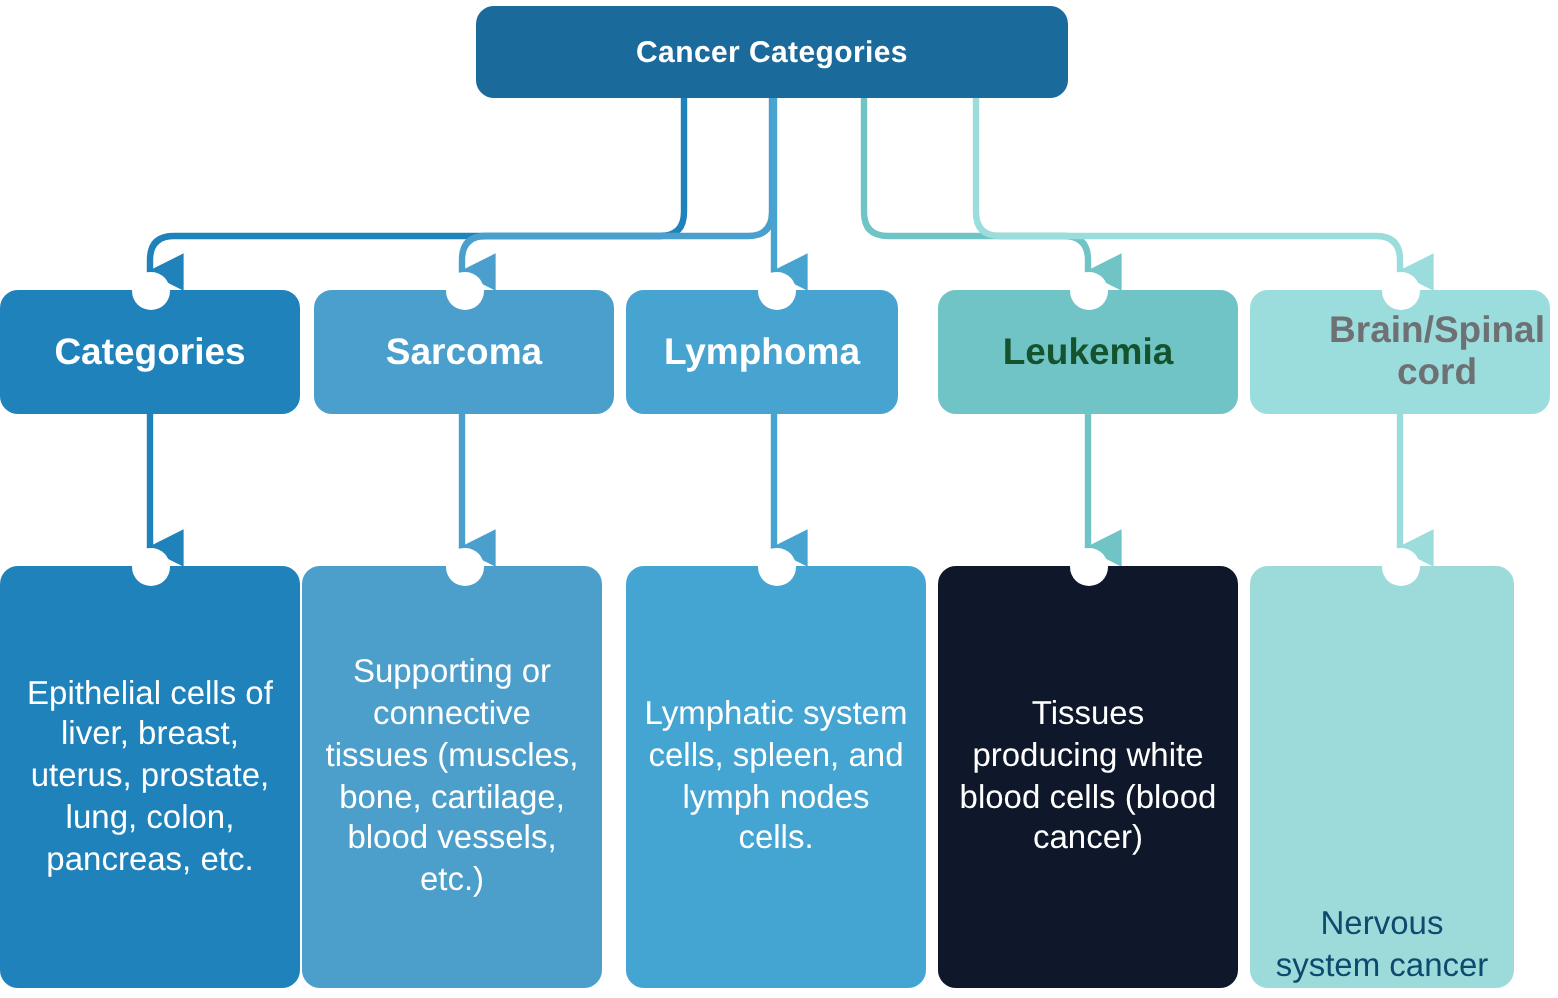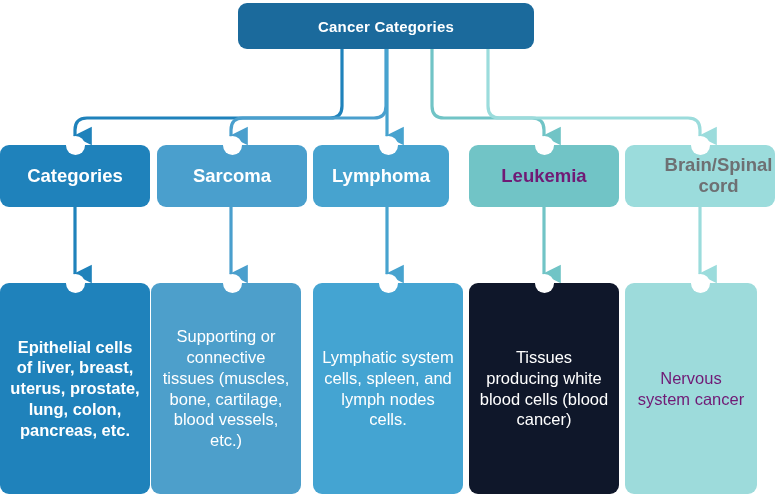--- a/index.html
+++ b/index.html
@@ -99,51 +99,51 @@
 
   <div class="node title-node" style="left: 238px; top: 3px; width: 296px; height: 46px; background: rgb(27, 106, 156); color: rgb(255, 255, 255);">
     <span>Cancer Categories</span>
   </div>
 
   <div id="nodes-host">
       <div class="node cat-node" style="left: 0px; top: 145px; width: 150px; height: 62px; background: rgb(31, 130, 187); color: rgb(255, 255, 255);">
         <span>Categories</span>
       </div>
       <div class="port" style="left: 65.5px; top: 135.5px;"></div>
-      <div class="node desc-node" style="left: 0px; top: 283px; width: 150px; height: 211px; background: rgb(31, 130, 187); color: rgb(255, 255, 255); font-weight: bold;">
+      <div class="node desc-node" style="left: 0px; top: 283px; width: 150px; height: 211px; background: rgb(31, 130, 187); color: rgb(255, 255, 255);">
         <span>Epithelial cells of liver, breast, uterus, prostate, lung, colon, pancreas, etc.</span>
       </div>
       <div class="port" style="left: 65.5px; top: 273.5px;"></div>
       <div class="node cat-node" style="left: 157px; top: 145px; width: 150px; height: 62px; background: rgb(74, 159, 205); color: rgb(255, 255, 255);">
         <span>Sarcoma</span>
       </div>
       <div class="port" style="left: 222.5px; top: 135.5px;"></div>
       <div class="node desc-node" style="left: 151px; top: 283px; width: 150px; height: 211px; background: rgb(77, 159, 203); color: rgb(255, 255, 255);">
         <span>Supporting or connective tissues (muscles, bone, cartilage, blood vessels, etc.)</span>
       </div>
       <div class="port" style="left: 222.5px; top: 273.5px;"></div>
       <div class="node cat-node" style="left: 313px; top: 145px; width: 136px; height: 62px; background: rgb(71, 163, 207); color: rgb(255, 255, 255);">
         <span>Lymphoma</span>
       </div>
       <div class="port" style="left: 378.5px; top: 135.5px;"></div>
       <div class="node desc-node" style="left: 313px; top: 283px; width: 150px; height: 211px; background: rgb(68, 164, 210); color: rgb(255, 255, 255);">
         <span>Lymphatic system cells, spleen, and lymph nodes cells.</span>
       </div>
       <div class="port" style="left: 378.5px; top: 273.5px;"></div>
-      <div class="node cat-node" style="left: 469px; top: 145px; width: 150px; height: 62px; background: rgb(113, 196, 198); color: #701a75;">
+      <div class="node cat-node" style="left: 469px; top: 145px; width: 150px; height: 62px; background: rgb(113, 196, 198); color: #14532d;">
         <span>Leukemia</span>
       </div>
       <div class="port" style="left: 534.5px; top: 135.5px;"></div>
       <div class="node desc-node" style="left: 469px; top: 283px; width: 150px; height: 211px; background: #0f172a; color: rgb(255, 255, 255);">
         <span>Tissues producing white blood cells (blood cancer)</span>
       </div>
       <div class="port" style="left: 534.5px; top: 273.5px;"></div>
       <div class="node cat-node" style="left: 625px; top: 145px; width: 150px; height: 62px; background: rgb(155, 220, 220); color: rgb(110, 112, 115); padding-left: 43px;">
         <span>Brain/Spinal cord</span>
       </div>
       <div class="port" style="left: 690.5px; top: 135.5px;"></div>
-      <div class="node desc-node" style="left: 625px; top: 283px; width: 132px; height: 211px; background: rgb(157, 219, 219); color: #701a75;">
+      <div class="node desc-node" style="left: 625px; top: 283px; width: 132px; height: 211px; background: rgb(157, 219, 219); color: #0c4a6e; align-items: flex-end;">
         <span>Nervous system cancer</span>
       </div>
       <div class="port" style="left: 690.5px; top: 273.5px;"></div>
     </div>
 
 </div>
 
 </body></html>

